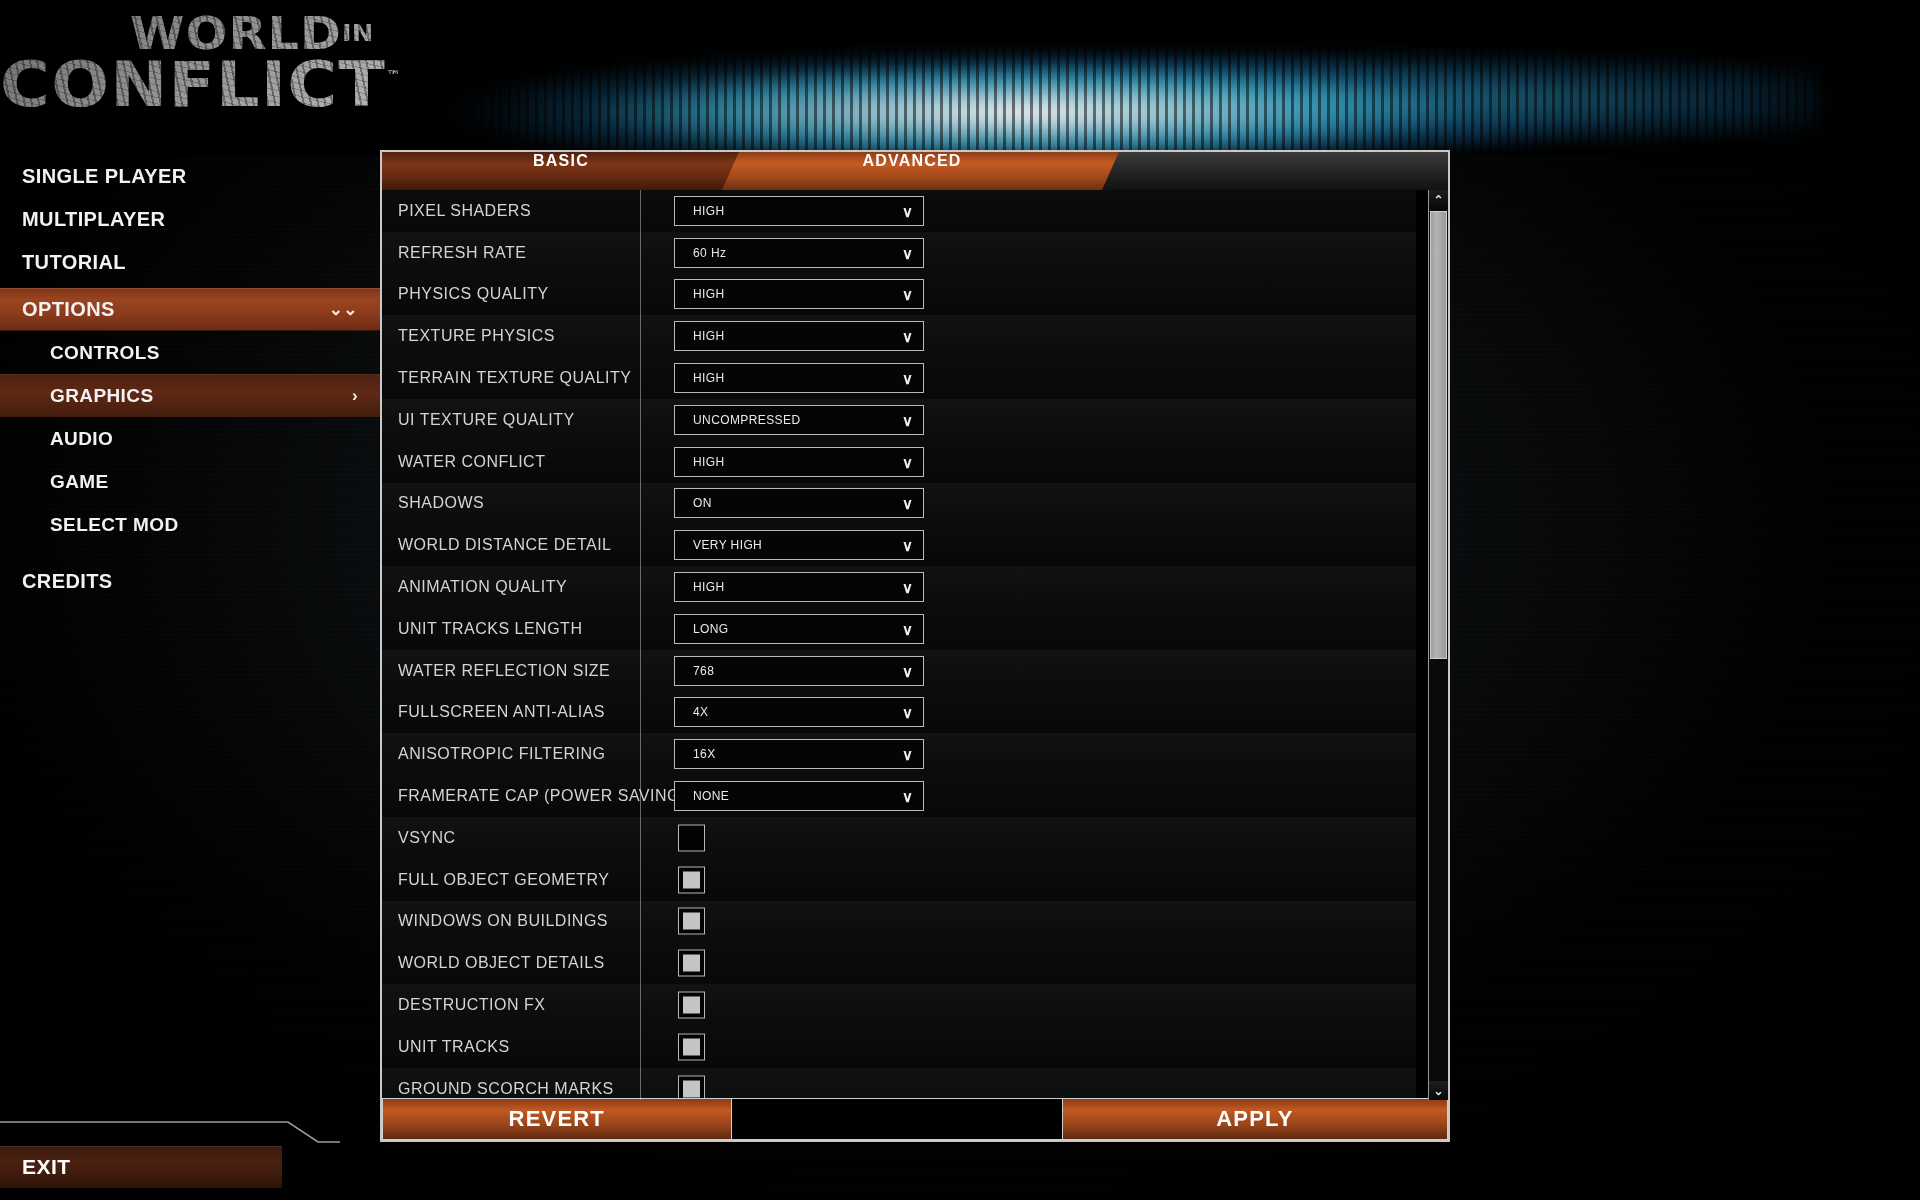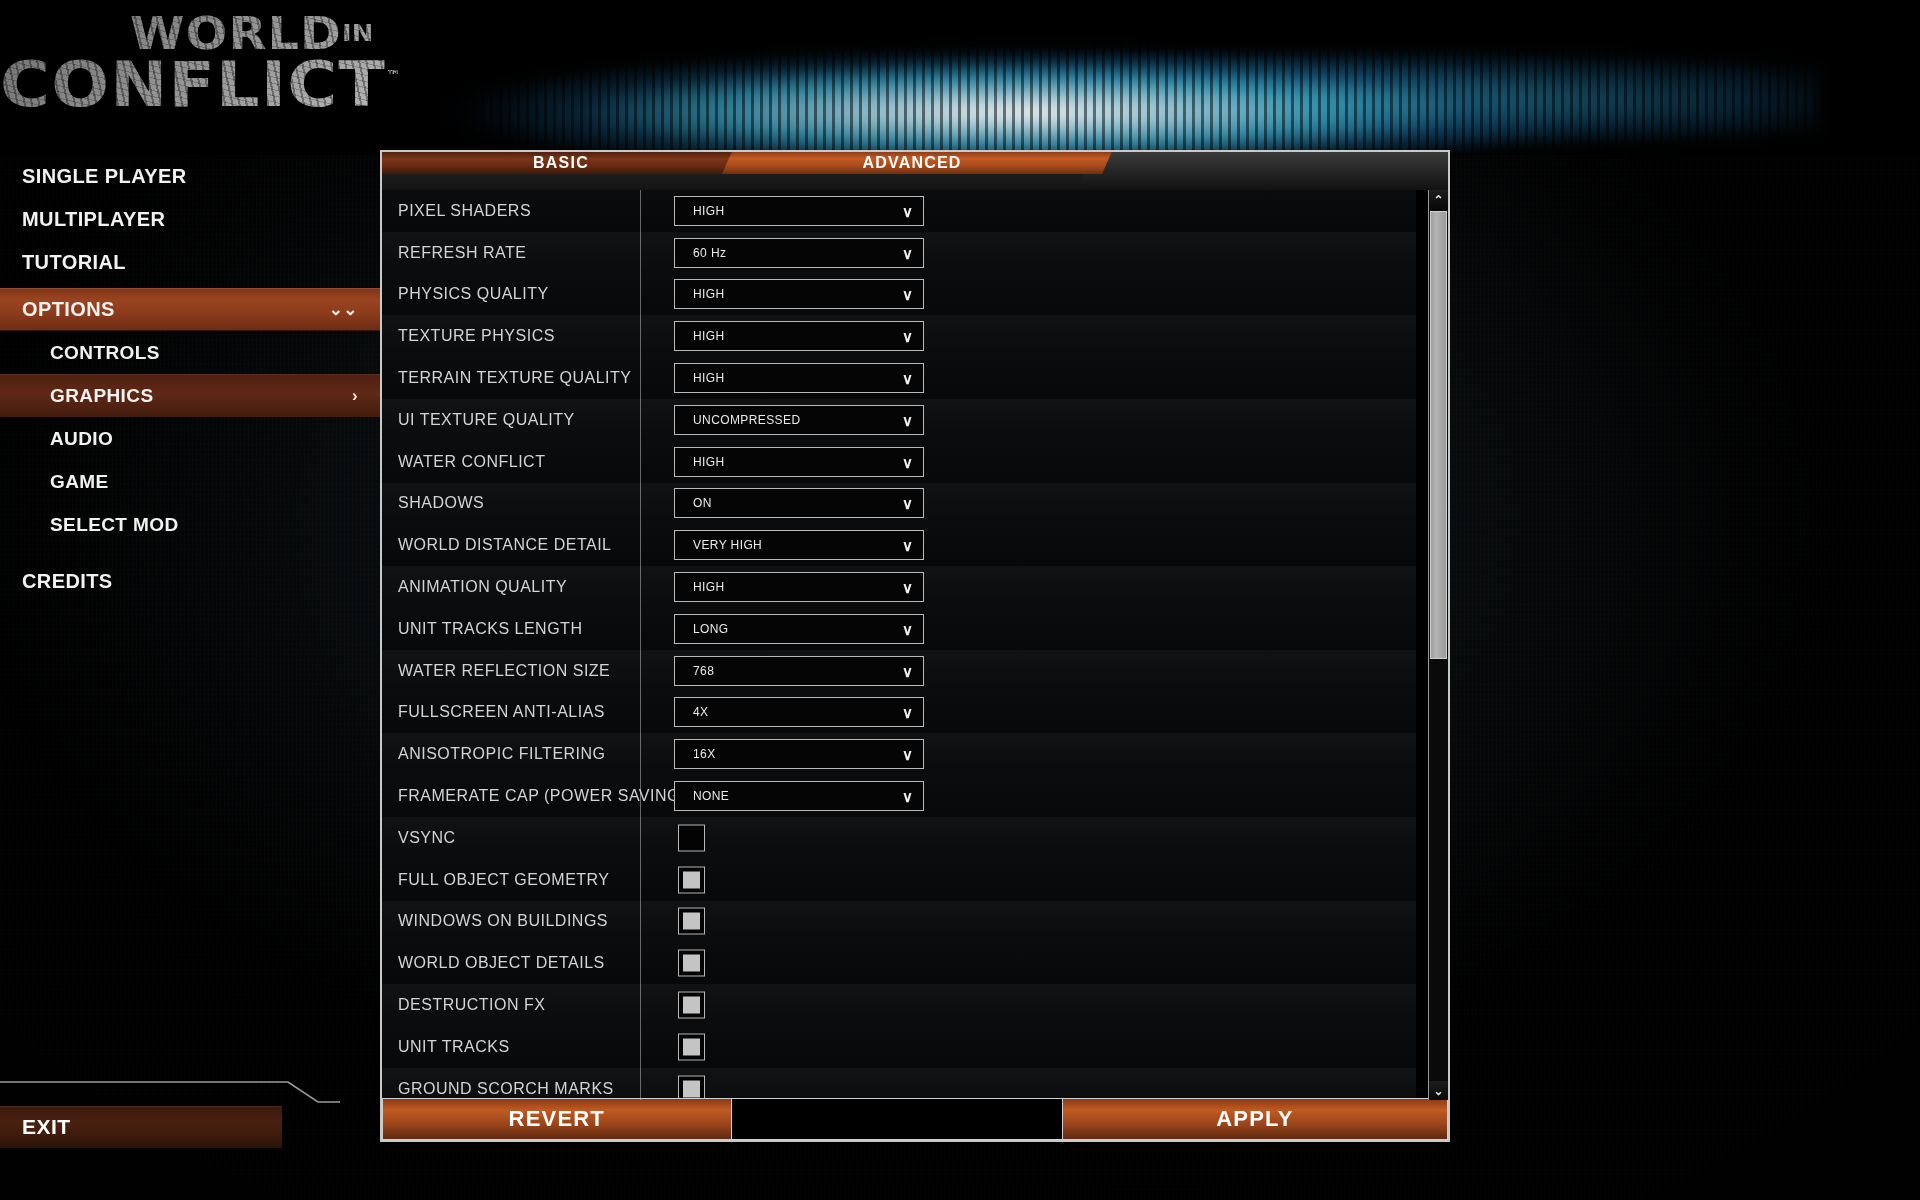--- a/index.html
+++ b/index.html
@@ -79,21 +79,21 @@
     box-shadow:inset 0 1px 0 rgba(255,255,255,.12), inset 0 -1px 0 rgba(0,0,0,.5);
   }
   .nav-item.active-sub{
     background:linear-gradient(180deg,#4d2010 0%,#5f2915 45%,#431c0d 100%);
     box-shadow:inset 0 1px 0 rgba(255,255,255,.07);
   }
   .nav-sp{ height:4px; }
   .nav-gap{ height:14px; }
 
   
-  .exit-wrap{ position:absolute; left:0; top:1088px; width:340px; height:60px; }
+  .exit-wrap{ position:absolute; left:0; top:1128px; width:340px; height:60px; }
   .exit-diag{
     position:absolute; left:0; top:-12px; width:340px; height:30px;
   }
   .exit-btn{
     position:absolute; left:0; top:18px; width:282px; height:42px;
     background:linear-gradient(180deg,#3a1a0c 0%,#4a2110 38%,#3d1a0c 72%,#2b1207 100%);
     display:flex; align-items:center; padding-left:22px;
     color:#fff; font-size:21px; font-weight:700; letter-spacing:.5px;
     cursor:pointer;
     box-shadow:inset 0 1px 0 rgba(255,255,255,.08);
@@ -102,22 +102,22 @@
   
   .panel{
     position:absolute; left:380px; top:150px; width:1070px; height:992px;
     border:2px solid #c9c9c9;
     background:#000;
   }
 
   
   .tabbar{ position:relative; height:38px; background:linear-gradient(180deg,#2a2a2a 0%,#141414 100%); overflow:hidden; }
   .tab{
-    position:absolute; top:0; height:22px;
-    display:flex; align-items:center; justify-content:center;
+    position:absolute; top:0; height:38px;
+    display:flex; justify-content:center;
     color:#fff; font-size:16px; font-weight:700; letter-spacing:1.2px;
     cursor:pointer;
   }
   .tab .skewbg{ position:absolute; left:0; top:0; width:100%; height:100%;
     transform:skewX(-24deg); transform-origin:bottom left; }
   .tab .lbl{ position:relative; z-index:2; }
   .tab-basic{ left:-16px; width:390px; }
   .tab-basic .skewbg{ background:linear-gradient(180deg,#51210e 0%,#7d3517 32%,#652a12 66%,#3f1909 100%); }
   .tab-adv{ left:340px; width:380px; }
   .tab-adv .skewbg{ background:linear-gradient(180deg,#8e3d17 0%,#c45b23 30%,#a64a1c 64%,#6d300f 100%); }

